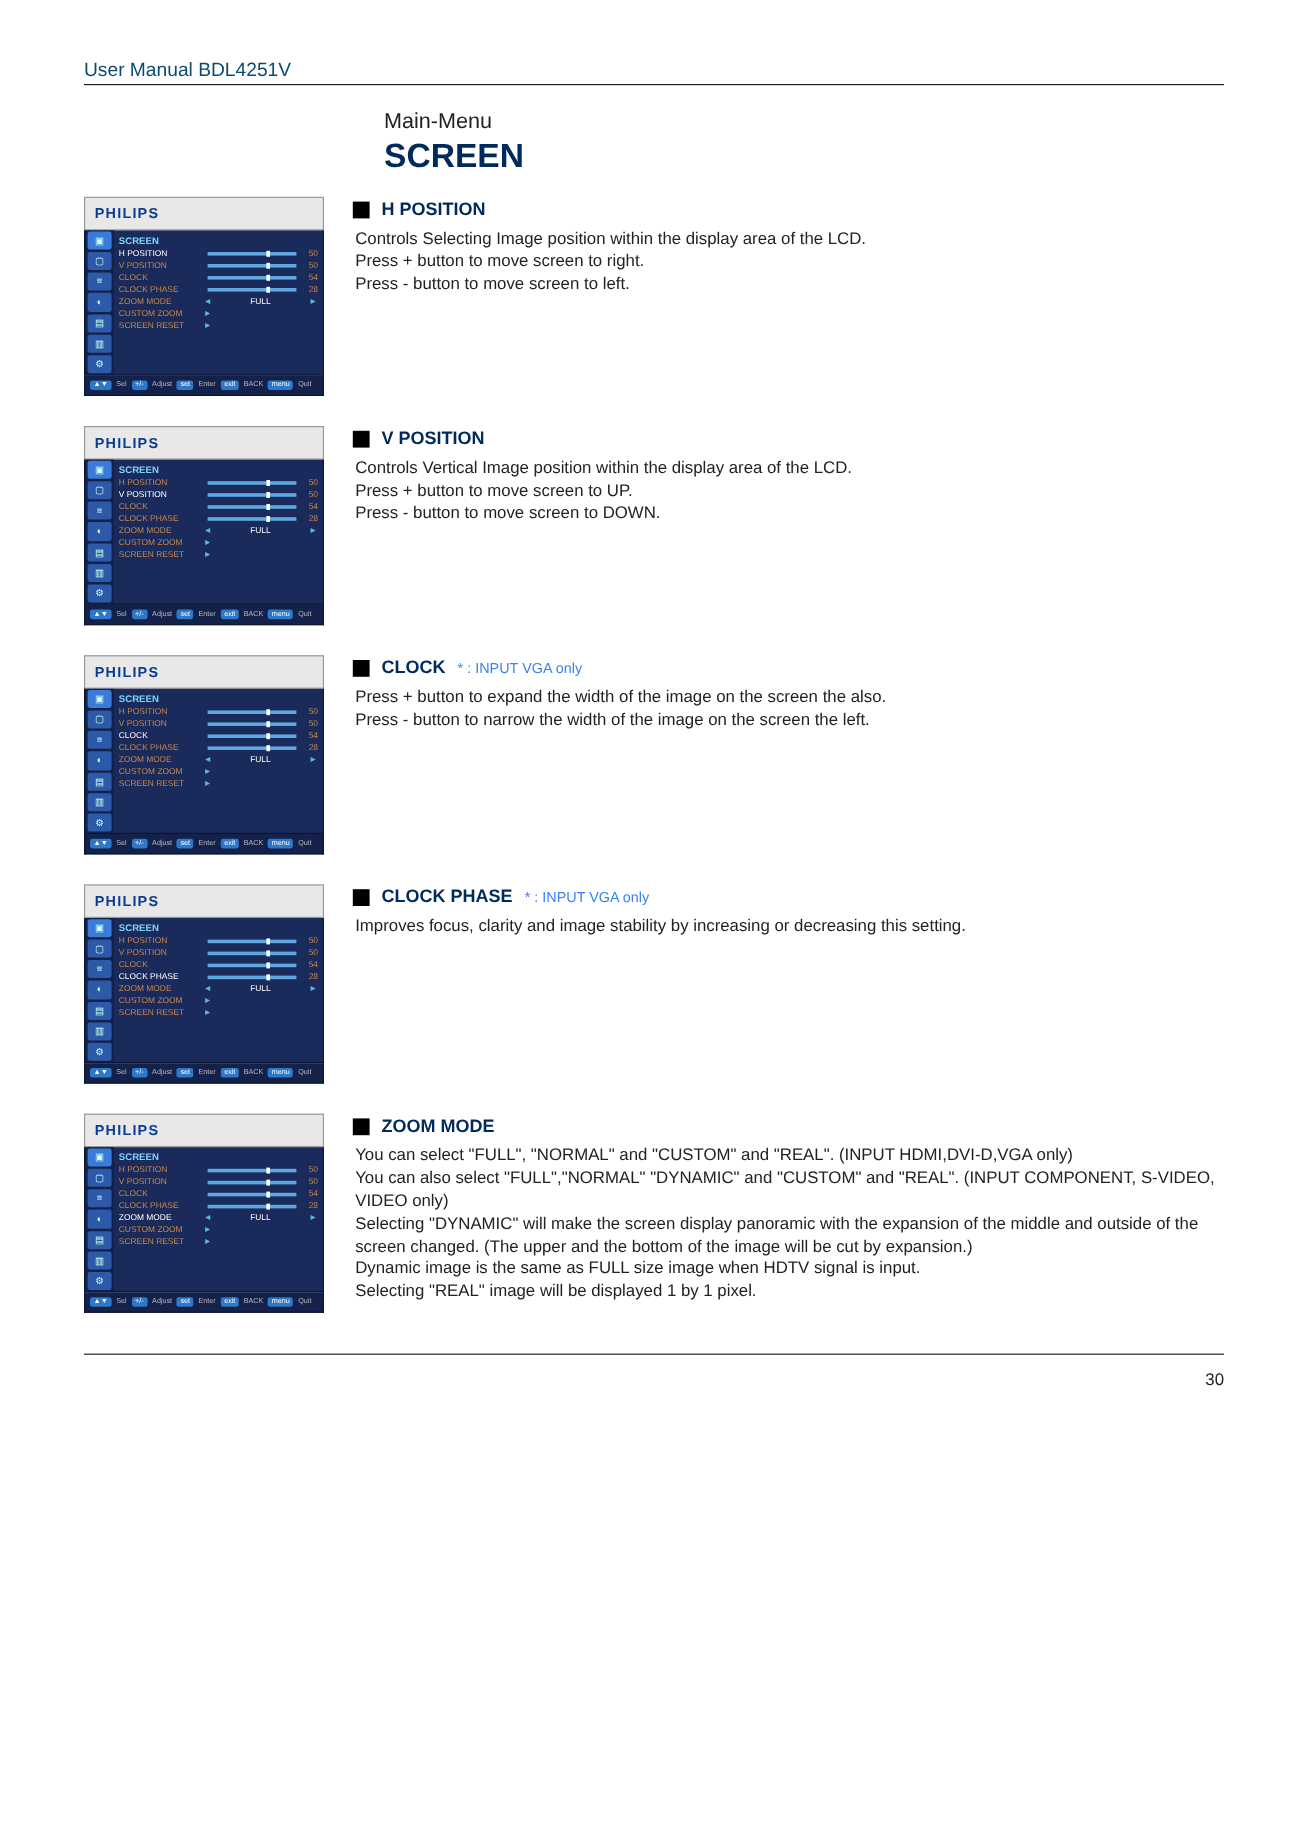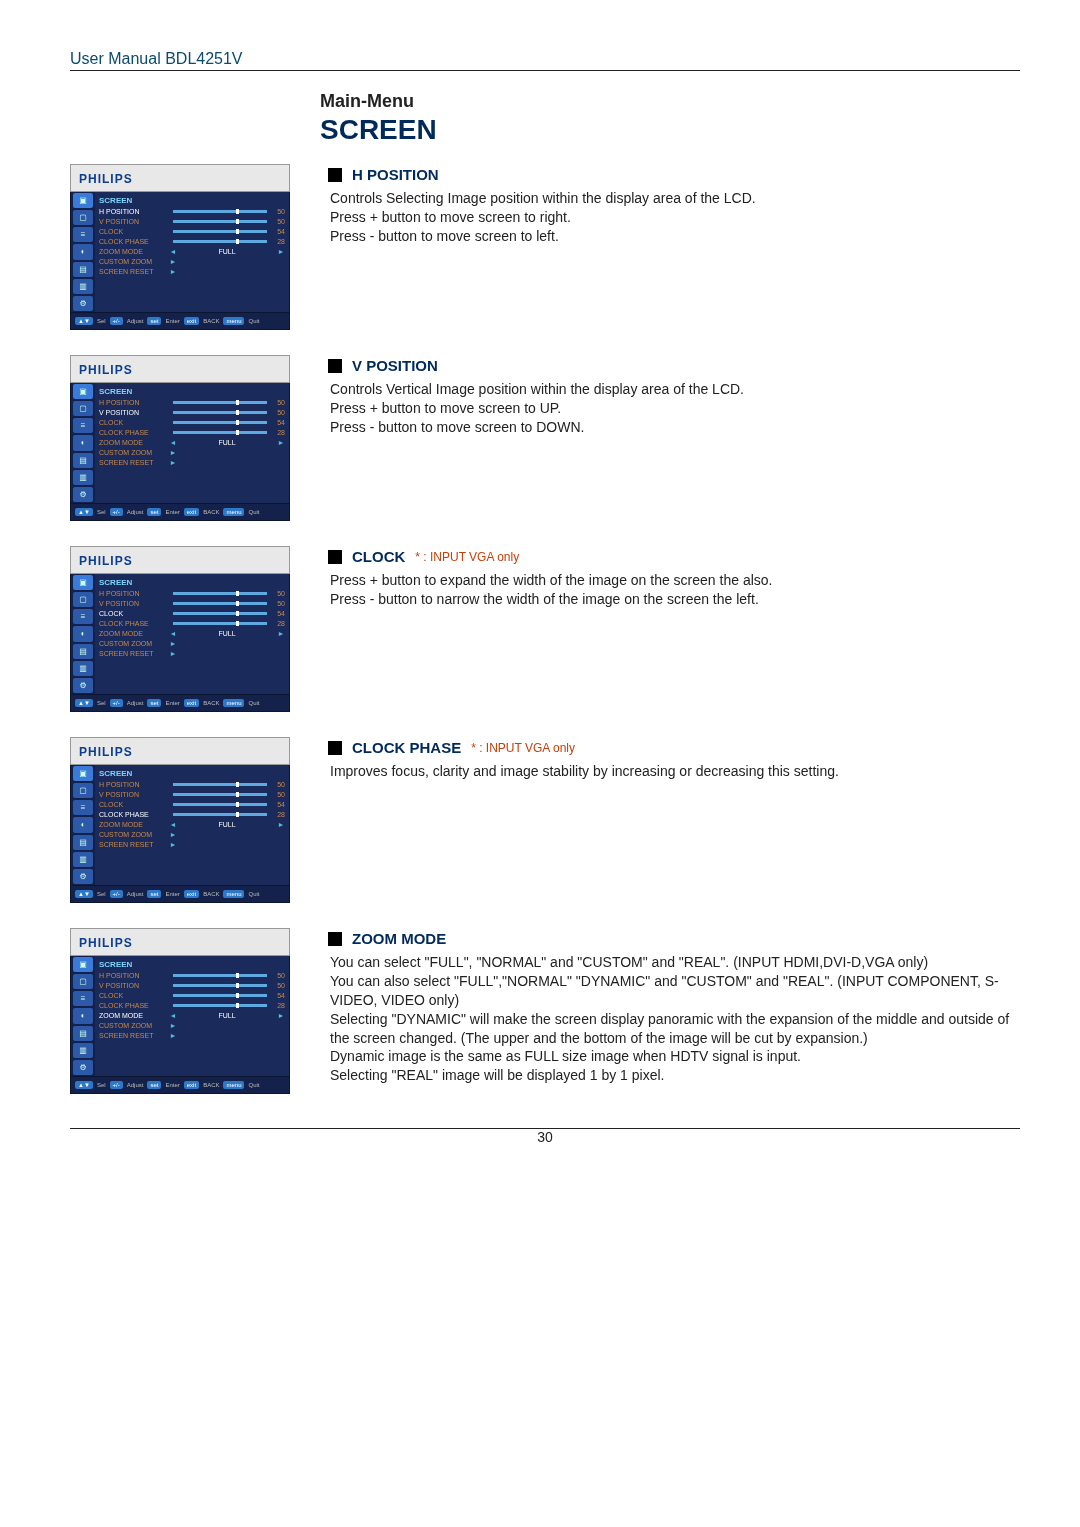--- a/index.html
+++ b/index.html
@@ -18,40 +18,40 @@
     padding-bottom: 2px;
     margin-bottom: 20px;
   }
   .header-text {
     font-size: 16px;
     color: #0c4a6e;
   }
   .main-menu {
     margin-left: 250px;
     font-size: 18px;
-    font-weight: bold;
+    font-weight: normal;
     margin-bottom: 2px;
   }
   .screen-title {
     margin-left: 250px;
     font-size: 28px;
     font-weight: bold;
     color: #002a5c;
     margin-bottom: 18px;
   }
   .section-row {
     display: flex;
     align-items: flex-start;
     margin-bottom: 25px;
     min-height: 160px;
   }
   .osd-box {
-    width: 220px;
+    width: 200px;
     flex-shrink: 0;
-    margin-right: 38px;
+    margin-right: 24px;
   }
   .osd-brand-bar {
     background: #e8e8e8;
     padding: 4px 8px;
     border: 1px solid #999;
   }
   .osd-brand {
     font-size: 12px;
     font-weight: bold;
     color: #0b3d91;
@@ -182,33 +182,33 @@
     background: #000;
     flex-shrink: 0;
   }
   .heading-text {
     font-size: 15px;
     font-weight: bold;
     color: #002a5c;
   }
   .heading-note {
     font-size: 12px;
-    color: #c2410c;
+    color: #3b82f6;
     font-weight: normal;
   }
   .body-text {
     font-size: 14px;
     line-height: 1.35;
     margin-left: 2px;
   }
   .footer-line {
     border-top: 1px solid #222;
     margin-top: 30px;
-    padding-top: 0;
-    text-align: center;
+    padding-top: 12px;
+    text-align: right;
     font-size: 14px;
   }
 </style>
 </head>
 <body>
 
 <div class="page">
 
   <div class="header-line">
     <span class="header-text">User Manual BDL4251V</span>

